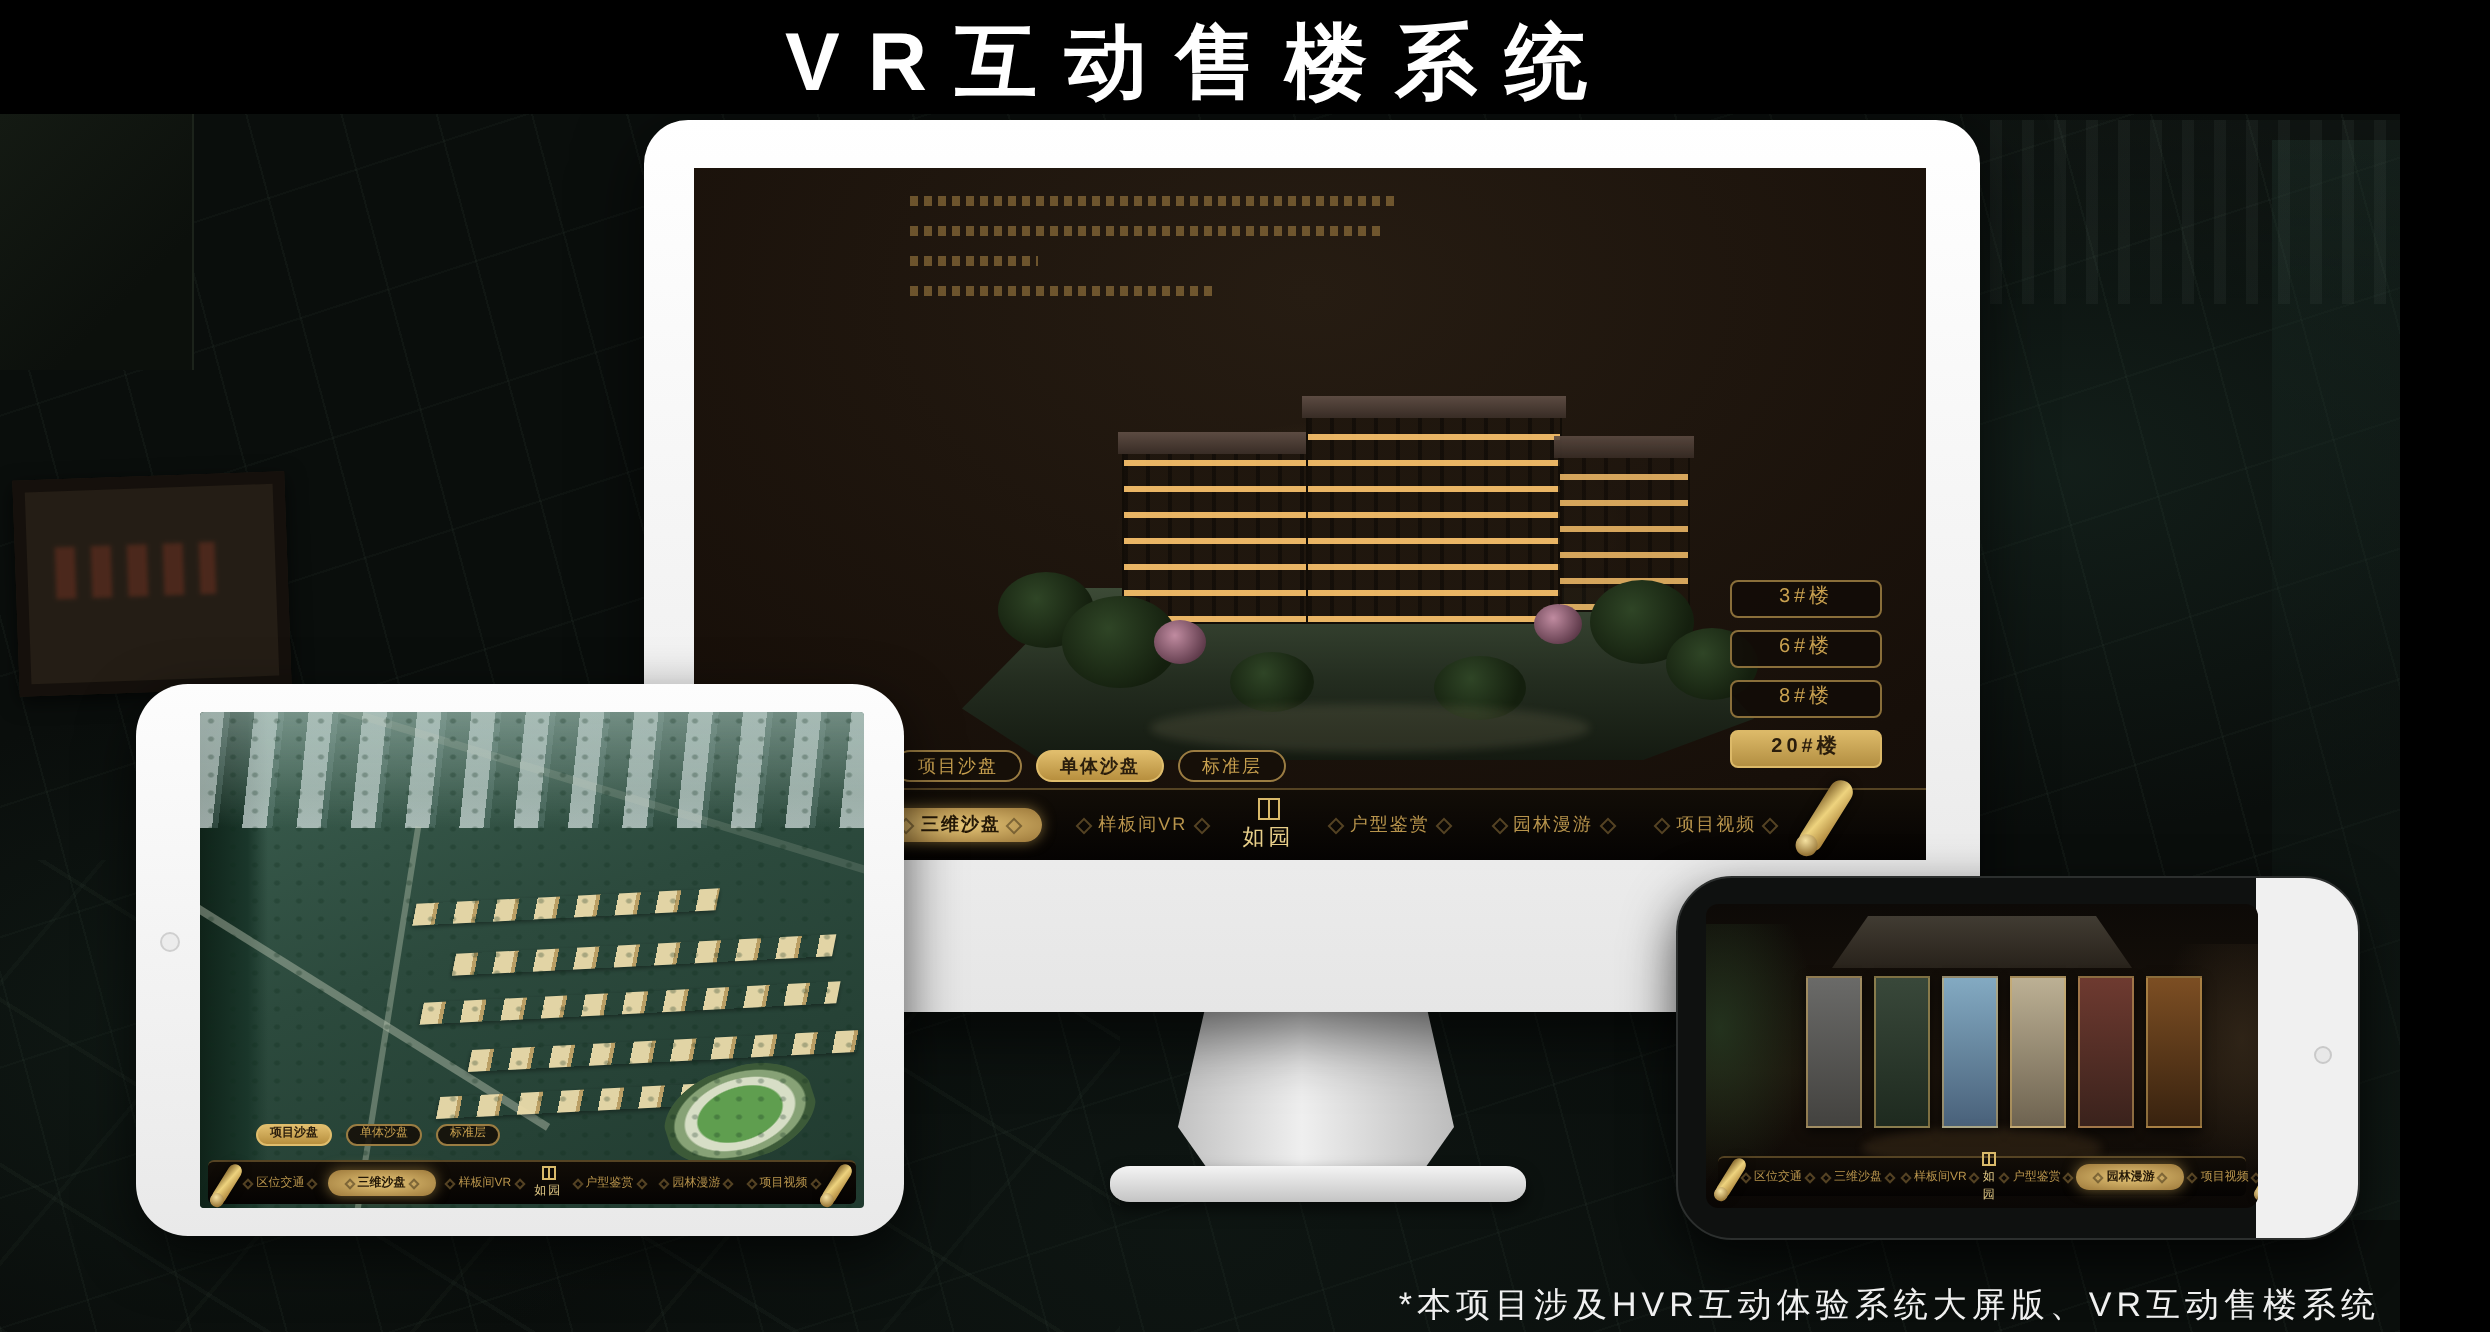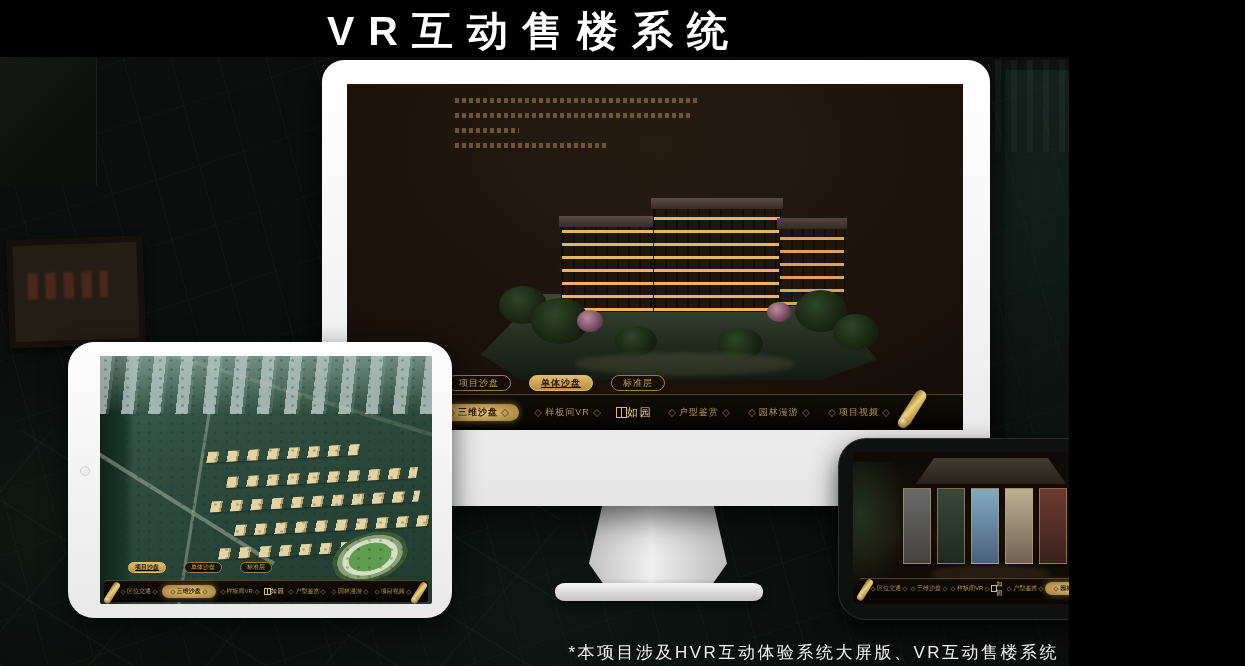--- a/index.html
+++ b/index.html
@@ -1,17 +1,17 @@
 <!DOCTYPE html>
 <html><head>
 <meta charset="utf-8">
 <style>
   html,body{margin:0;padding:0;background:#000;}
-  .stage{position:relative;width:1069px;height:666px;overflow:hidden;
-         background:#0a0e0c;font-family:"Liberation Sans",sans-serif;}
+  .stage{position:relative;width:1177px;height:666px;overflow:hidden;
+         background:#0a0e0c;font-family:"Liberation Sans",sans-serif;padding-left:23px;}
 
   
   .title-band{position:absolute;left:0;top:0;width:100%;height:57px;background:#000;z-index:3;}
   .main-title{position:absolute;left:0;top:4px;width:100%;text-align:center;z-index:4;
       color:#ffffff;font-size:41px;font-weight:bold;letter-spacing:14px;}
   .bg-texture{position:absolute;inset:0;z-index:0;
       background:
         radial-gradient(420px 260px at 86% 35%, rgba(40,72,60,.28), transparent 70%),
         radial-gradient(380px 240px at 10% 78%, rgba(34,60,48,.25), transparent 70%),
         radial-gradient(520px 300px at 50% 92%, rgba(30,52,44,.20), transparent 70%),
@@ -93,40 +93,40 @@
 
   
   .floor-btns{position:absolute;right:22px;top:206px;display:flex;flex-direction:column;gap:6px;}
   .floor-btn{width:74px;height:17px;border-radius:4px;border:1px solid #8a6f3a;
       background:rgba(18,12,7,.85);color:#c8a04f;font-size:10px;line-height:16px;
       text-align:center;letter-spacing:2px;cursor:pointer;}
   .floor-btn.active{background:linear-gradient(180deg,#dcb968,#b38f42);color:#2a1d0c;
       font-weight:bold;border-color:#dcb968;}
 
   
-  .tabs{position:absolute;display:flex;gap:18px;text-decoration:underline;}
+  .tabs{position:absolute;display:flex;gap:7px;}
   .ds-tabs{left:100px;top:291px;}
   .pill{border-radius:9px;border:1px solid #9a7c42;background:rgba(22,15,8,.88);
       color:#c8a04f;font-size:9px;line-height:14px;padding:0 11px;letter-spacing:1px;cursor:pointer;}
   .pill.active{background:linear-gradient(180deg,#e0bd6c,#b78f3e);color:#2a1d0c;font-weight:bold;border-color:#e0bd6c;}
   .pill-sm{font-size:6px;line-height:9px;padding:0 6px;border-radius:6px;letter-spacing:0;}
 
   
   .gnav{position:absolute;display:flex;align-items:center;justify-content:space-around;
       background:linear-gradient(180deg,#120d07,#050302);
       border-top:1px solid rgba(205,165,85,.4);}
   .gnav-item{color:#b8944c;letter-spacing:1px;white-space:nowrap;cursor:pointer;
       display:flex;align-items:center;}
   .gnav-item::before,.gnav-item::after{content:"";width:4px;height:4px;margin:0 4px;
       border:1px solid rgba(190,150,80,.55);transform:rotate(45deg);opacity:.75;}
   .gnav-item.active{background:radial-gradient(ellipse at center,#e6c678,#9c783a);
       color:#241807;border-radius:10px;padding:2px 7px;font-weight:bold;
       box-shadow:0 0 7px rgba(225,185,95,.5);}
   .gnav-item.active::before,.gnav-item.active::after{border-color:rgba(40,28,12,.6);}
-  .nav-logo{display:flex;align-items:center;color:#e8cf8a;cursor:pointer;}
+  .nav-logo{display:flex;flex-direction:column;align-items:center;color:#e8cf8a;cursor:pointer;}
   .nav-logo .seal{width:9px;height:9px;border:1px solid #d9b96a;margin-bottom:1px;
       background:linear-gradient(90deg,transparent 44%,#d9b96a 44% 56%,transparent 56%);}
   .nav-logo .logo-text{font-family:"DejaVu Serif",serif;letter-spacing:2px;}
   .scroll-icon{position:relative;width:12px;height:40px;border-radius:6px;flex:none;cursor:pointer;
       background:linear-gradient(100deg,#7d5f28,#eed37e 45%,#a87f36);
       transform:rotate(32deg);box-shadow:0 0 5px rgba(0,0,0,.6);}
   .scroll-icon::after{content:"";position:absolute;left:0;bottom:-3px;width:11px;height:11px;border-radius:50%;
       background:radial-gradient(circle at 35% 35%, #f7e3a2, #9c7a3a 72%);}
   .scroll-sm{width:7px;height:22px;border-radius:4px;}
   .scroll-sm::after{width:7px;height:7px;bottom:-2px;}
@@ -244,20 +244,26 @@
       <div class="bseg bseg-3"></div>
       <div class="tree t1"></div>
       <div class="tree t2"></div>
       <div class="tree t3"></div>
       <div class="tree t4"></div>
       <div class="tree pink1"></div>
       <div class="tree pink2"></div>
       <div class="path-glow"></div>
     </div>
 
+    <div class="floor-btns">
+      <div class="floor-btn">3#楼</div>
+      <div class="floor-btn">6#楼</div>
+      <div class="floor-btn">8#楼</div>
+      <div class="floor-btn active">20#楼</div>
+    </div>
 
     <div class="tabs ds-tabs">
       <div class="pill">项目沙盘</div>
       <div class="pill active">单体沙盘</div>
       <div class="pill">标准层</div>
     </div>
 
     <div class="gnav ds-nav">
       <div class="gnav-item">区位交通</div>
       <div class="gnav-item active">三维沙盘</div>

